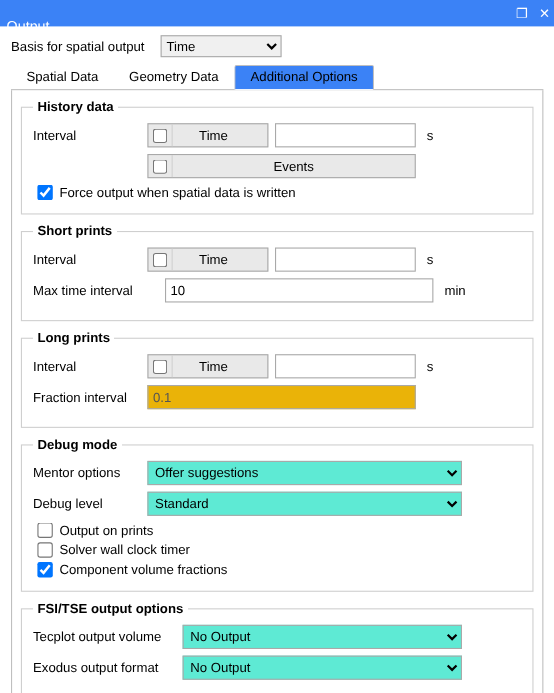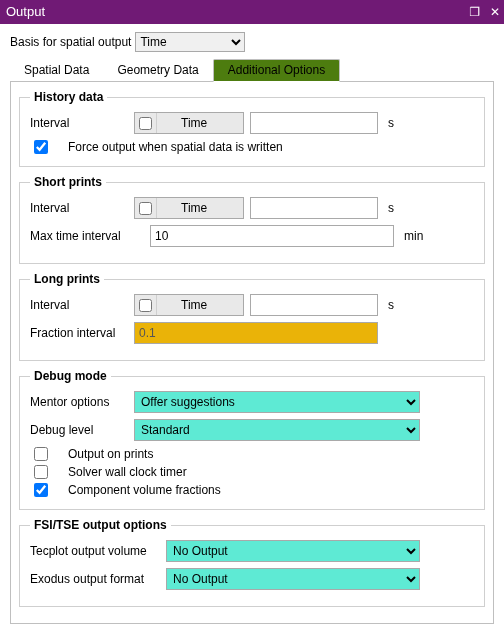--- a/index.html
+++ b/index.html
@@ -1,41 +1,41 @@
 <!DOCTYPE html>
 <html><head>
 <meta charset="utf-8">
 <style>
   * { box-sizing: border-box; font-family: "Segoe UI", Arial, sans-serif; }
   body { margin: 0; background: #fff; width: 504px; height: 630px; overflow: hidden; }
-  .titlebar { background: #701a75; color: #fff; height: 24px; line-height: 24px; padding: 0 6px; font-size: 13px; position: relative; }
+  .titlebar { background: #3b82f6; color: #fff; height: 24px; line-height: 24px; padding: 12px 6px; font-size: 13px; position: relative; }
   .titlebar .controls { position: absolute; right: 4px; top: 0; display: flex; gap: 10px; font-size: 12px; }
   .titlebar .controls span { cursor: pointer; }
   .content { padding: 8px 10px 0 10px; font-size: 12px; color: #000; }
   .row { display: flex; align-items: center; margin-bottom: 6px; }
-  .basis-label { margin-right: 4px; }
+  .basis-label { margin-right: 15px; }
   select.combo { height: 20px; border: 1px solid #a9a9a9; background: #f0f0f0; font-size: 12px; }
   .tabs { display: flex; align-items: flex-end; border-bottom: 1px solid #bfbfbf; height: 24px; margin-top: 6px; }
   .tab { padding: 3px 14px 4px 14px; font-size: 12px; position: relative; cursor: pointer; color: #000; }
-  .tab.active { border: 1px solid #bfbfbf; border-bottom: 1px solid #fff; background: #4d7c0f; margin-bottom: -1px; border-top-left-radius: 2px; border-top-right-radius: 2px; }
+  .tab.active { border: 1px solid #bfbfbf; border-bottom: 1px solid #fff; background: #3b82f6; margin-bottom: -1px; border-top-left-radius: 2px; border-top-right-radius: 2px; }
   .panel { border: 1px solid #bfbfbf; border-top: none; padding: 8px; }
   fieldset { border: 1px solid #cfcfcf; margin: 0 0 8px 0; padding: 8px 10px 10px 10px; }
   legend { font-size: 12px; padding: 0 4px; color: #000; font-weight: bold; }
   .field-row { display: flex; align-items: center; margin-bottom: 6px; gap: 6px; }
   .field-row .lbl { width: 98px; }
   .toggle-btn { display: inline-flex; align-items: center; height: 22px; border: 1px solid #a9a9a9; background: #e9e9e9; cursor: pointer; }
   .toggle-btn .cbx-slot { width: 22px; display:flex; justify-content:center; align-items:center; border-right: 1px solid #d0d0d0; height:100%; }
   .toggle-btn .cbx-slot input { margin:0; }
   .toggle-btn .txt { padding: 0 24px; text-align:center; }
   .toggle-btn.wide { width: 222px; }
   .toggle-btn.time { width: 110px; }
   input.txtbox { height: 22px; border: 1px solid #a9a9a9; padding: 0 4px; font-size: 12px; background:#fff; }
   input.txtbox.gray { background:#eab308; color:#555; }
   .unit { margin-left: 4px; }
-  .chk-row { display:flex; align-items:flex-start; gap:20px; margin: 4px 0 2px 4px; }
+  .chk-row { display:flex; align-items:flex-start; gap:6px; margin: 4px 0 2px 4px; }
   .chk-row input[type=checkbox] { width:14px; height:14px; margin:0; }
   select.field-combo { height: 22px; border:1px solid #a9a9a9; background:#5eead4; font-size:12px; padding:0 2px; flex:1; max-width:286px; }
   .hidden-opt { display:none; }
 </style>
 </head>
 <body>
 
 <div class="titlebar">
   <span>Output</span>
   <div class="controls">
@@ -65,20 +65,29 @@
       <div class="field-row">
         <span class="lbl">Interval</span>
         <span class="toggle-btn time">
           <span class="cbx-slot">
               <input type="checkbox" style="">
             </span>
           <span class="txt">Time</span>
         </span>
         <input class="txtbox" style="width: 128px;" value="">
         <span class="unit">s</span>
+      </div>
+      <div class="field-row">
+        <span class="lbl"></span>
+        <span class="toggle-btn wide" style="width:244px">
+          <span class="cbx-slot">
+              <input type="checkbox" style="">
+            </span>
+          <span class="txt" style="flex:1;text-align:center">Events</span>
+        </span>
       </div>
       <div class="chk-row">
         <input type="checkbox" checked="" style="">
         <span>Force output when spatial data is written</span>
       </div>
     </fieldset>
 
     <fieldset>
       <legend>Short prints</legend>
       <div class="field-row">

